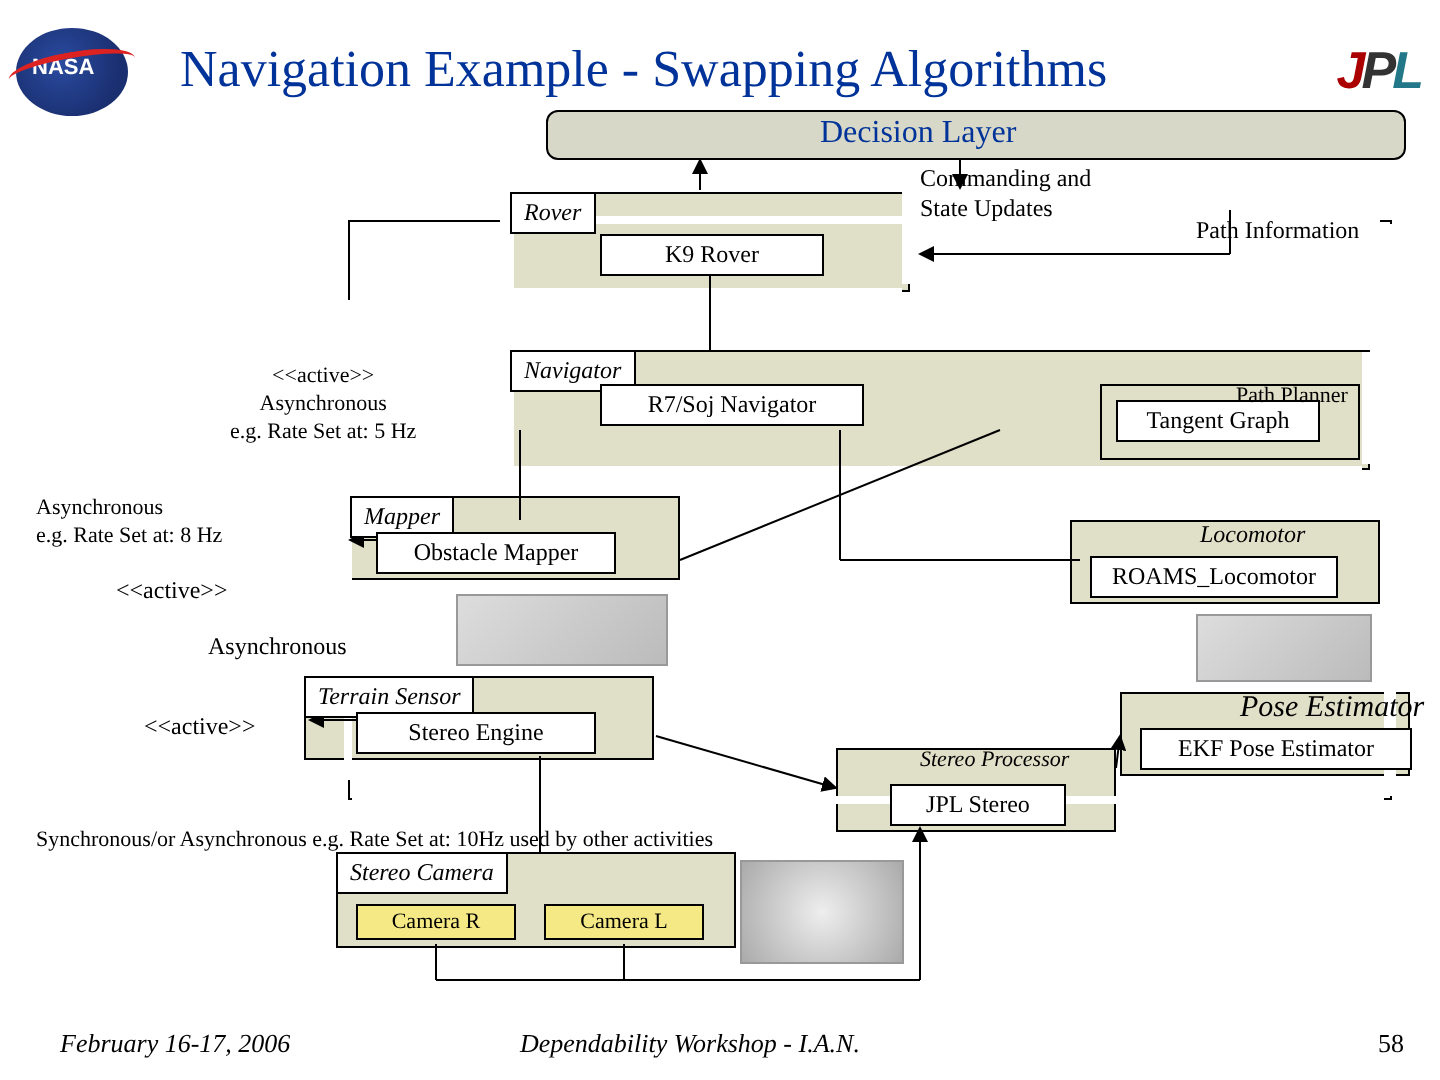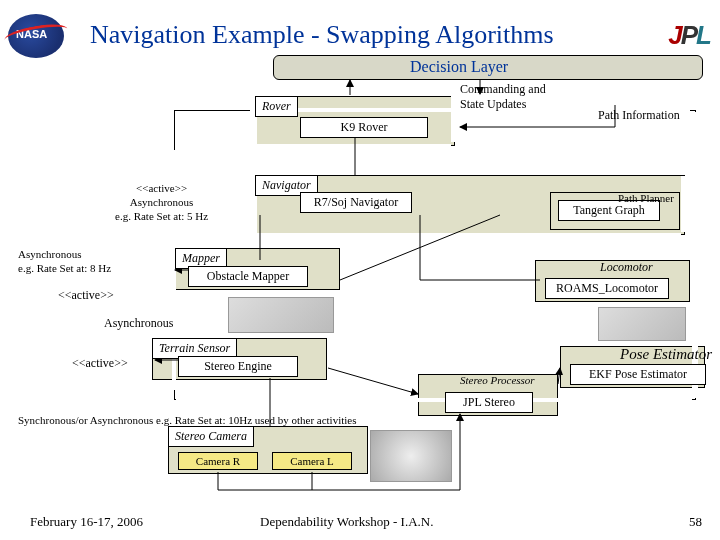--- a/index.html
+++ b/index.html
@@ -15,21 +15,21 @@
 .node{position:absolute;background:#fff;border:1px solid #000;font-size:12px;text-align:center;padding:2px 6px;z-index:3}
 .frame{position:absolute;border:1px solid #000;z-index:1}
 .fill{background:#e0e0c8}
 .cover{position:absolute;background:#fff;z-index:2}
 .lbl{position:absolute;font-size:12px;white-space:pre-line;z-index:4}
 .italic{font-style:italic}
 .note{position:absolute;font-size:11px;line-height:1.25;z-index:4}
 .ylw{position:absolute;background:#f5e985;border:1px solid #000;font-size:11px;padding:2px 6px;text-align:center;z-index:3}
 .magenta{background:linear-gradient(#f8b,#c48);border:1px solid #000}
 svg{position:absolute;top:0;left:0;z-index:2;pointer-events:none}
-.footer{position:absolute;bottom:10px;font-size:13px}
+.footer{position:absolute;bottom:10px;font-style:italic;font-size:13px}
 .footer.l{left:30px}
 .footer.c{left:260px}
 .footer.r{right:18px;font-style:normal}
 .img{position:absolute;background:linear-gradient(135deg,#ddd,#bbb);border:1px solid #999;z-index:2}
 </style>
 </head>
 <body>
 
 <div class="logo-left">
     <span>NASA</span>
@@ -44,32 +44,32 @@
 <div class="cover" style="top:108px;left:250px;width:440px;height:4px"></div>
 <div class="cover" style="top:150px;left:172px;width:4px;height:240px"></div>
 <div class="cover" style="top:398px;left:176px;width:516px;height:4px"></div>
 <div class="cover" style="top:112px;left:692px;width:6px;height:286px"></div>
 
 <div class="frame fill" style="top:96px;left:255px;width:200px;height:50px"></div>
 <div class="cover" style="top:112px;left:253px;width:4px;height:36px"></div>
 <div class="cover" style="top:144px;left:257px;width:194px;height:4px"></div>
 <div class="cover" style="top:96px;left:451px;width:6px;height:46px"></div>
 <div class="node italic" style="top:96px;left:255px">Rover</div>
-<div class="node" style="top:117px;left:300px;width:128px">K9 Rover</div>
+<div class="node" style="top:117px;left:300px;width:112px">K9 Rover</div>
 
 <div class="lbl" style="top:82px;left:460px;font-size:12px">Commanding and
 State Updates</div>
 <div class="lbl" style="top:108px;left:598px;font-size:12px">Path Information</div>
 
 <div class="frame fill" style="top:175px;left:255px;width:430px;height:60px"></div>
 <div class="cover" style="top:190px;left:253px;width:4px;height:48px"></div>
 <div class="cover" style="top:233px;left:257px;width:424px;height:4px"></div>
 <div class="cover" style="top:176px;left:681px;width:6px;height:56px"></div>
 <div class="node italic" style="top:175px;left:255px">Navigator</div>
-<div class="node" style="top:192px;left:300px;width:112px">R7/Soj Navigator</div>
+<div class="node" style="top:192px;left:300px;width:132px">R7/Soj Navigator</div>
 <div class="frame" style="top:192px;left:550px;width:130px;height:38px"></div>
 <div class="lbl" style="top:192px;left:618px;font-size:11px">Path Planner</div>
 <div class="node" style="top:200px;left:558px;width:102px">Tangent Graph</div>
 
 <div class="note" style="top:182px;left:115px;text-align:center">
 <div>&lt;&lt;active&gt;&gt;</div>
     <div>Asynchronous</div>
     <div>e.g. Rate Set at: 5 Hz</div>
 </div>
 

